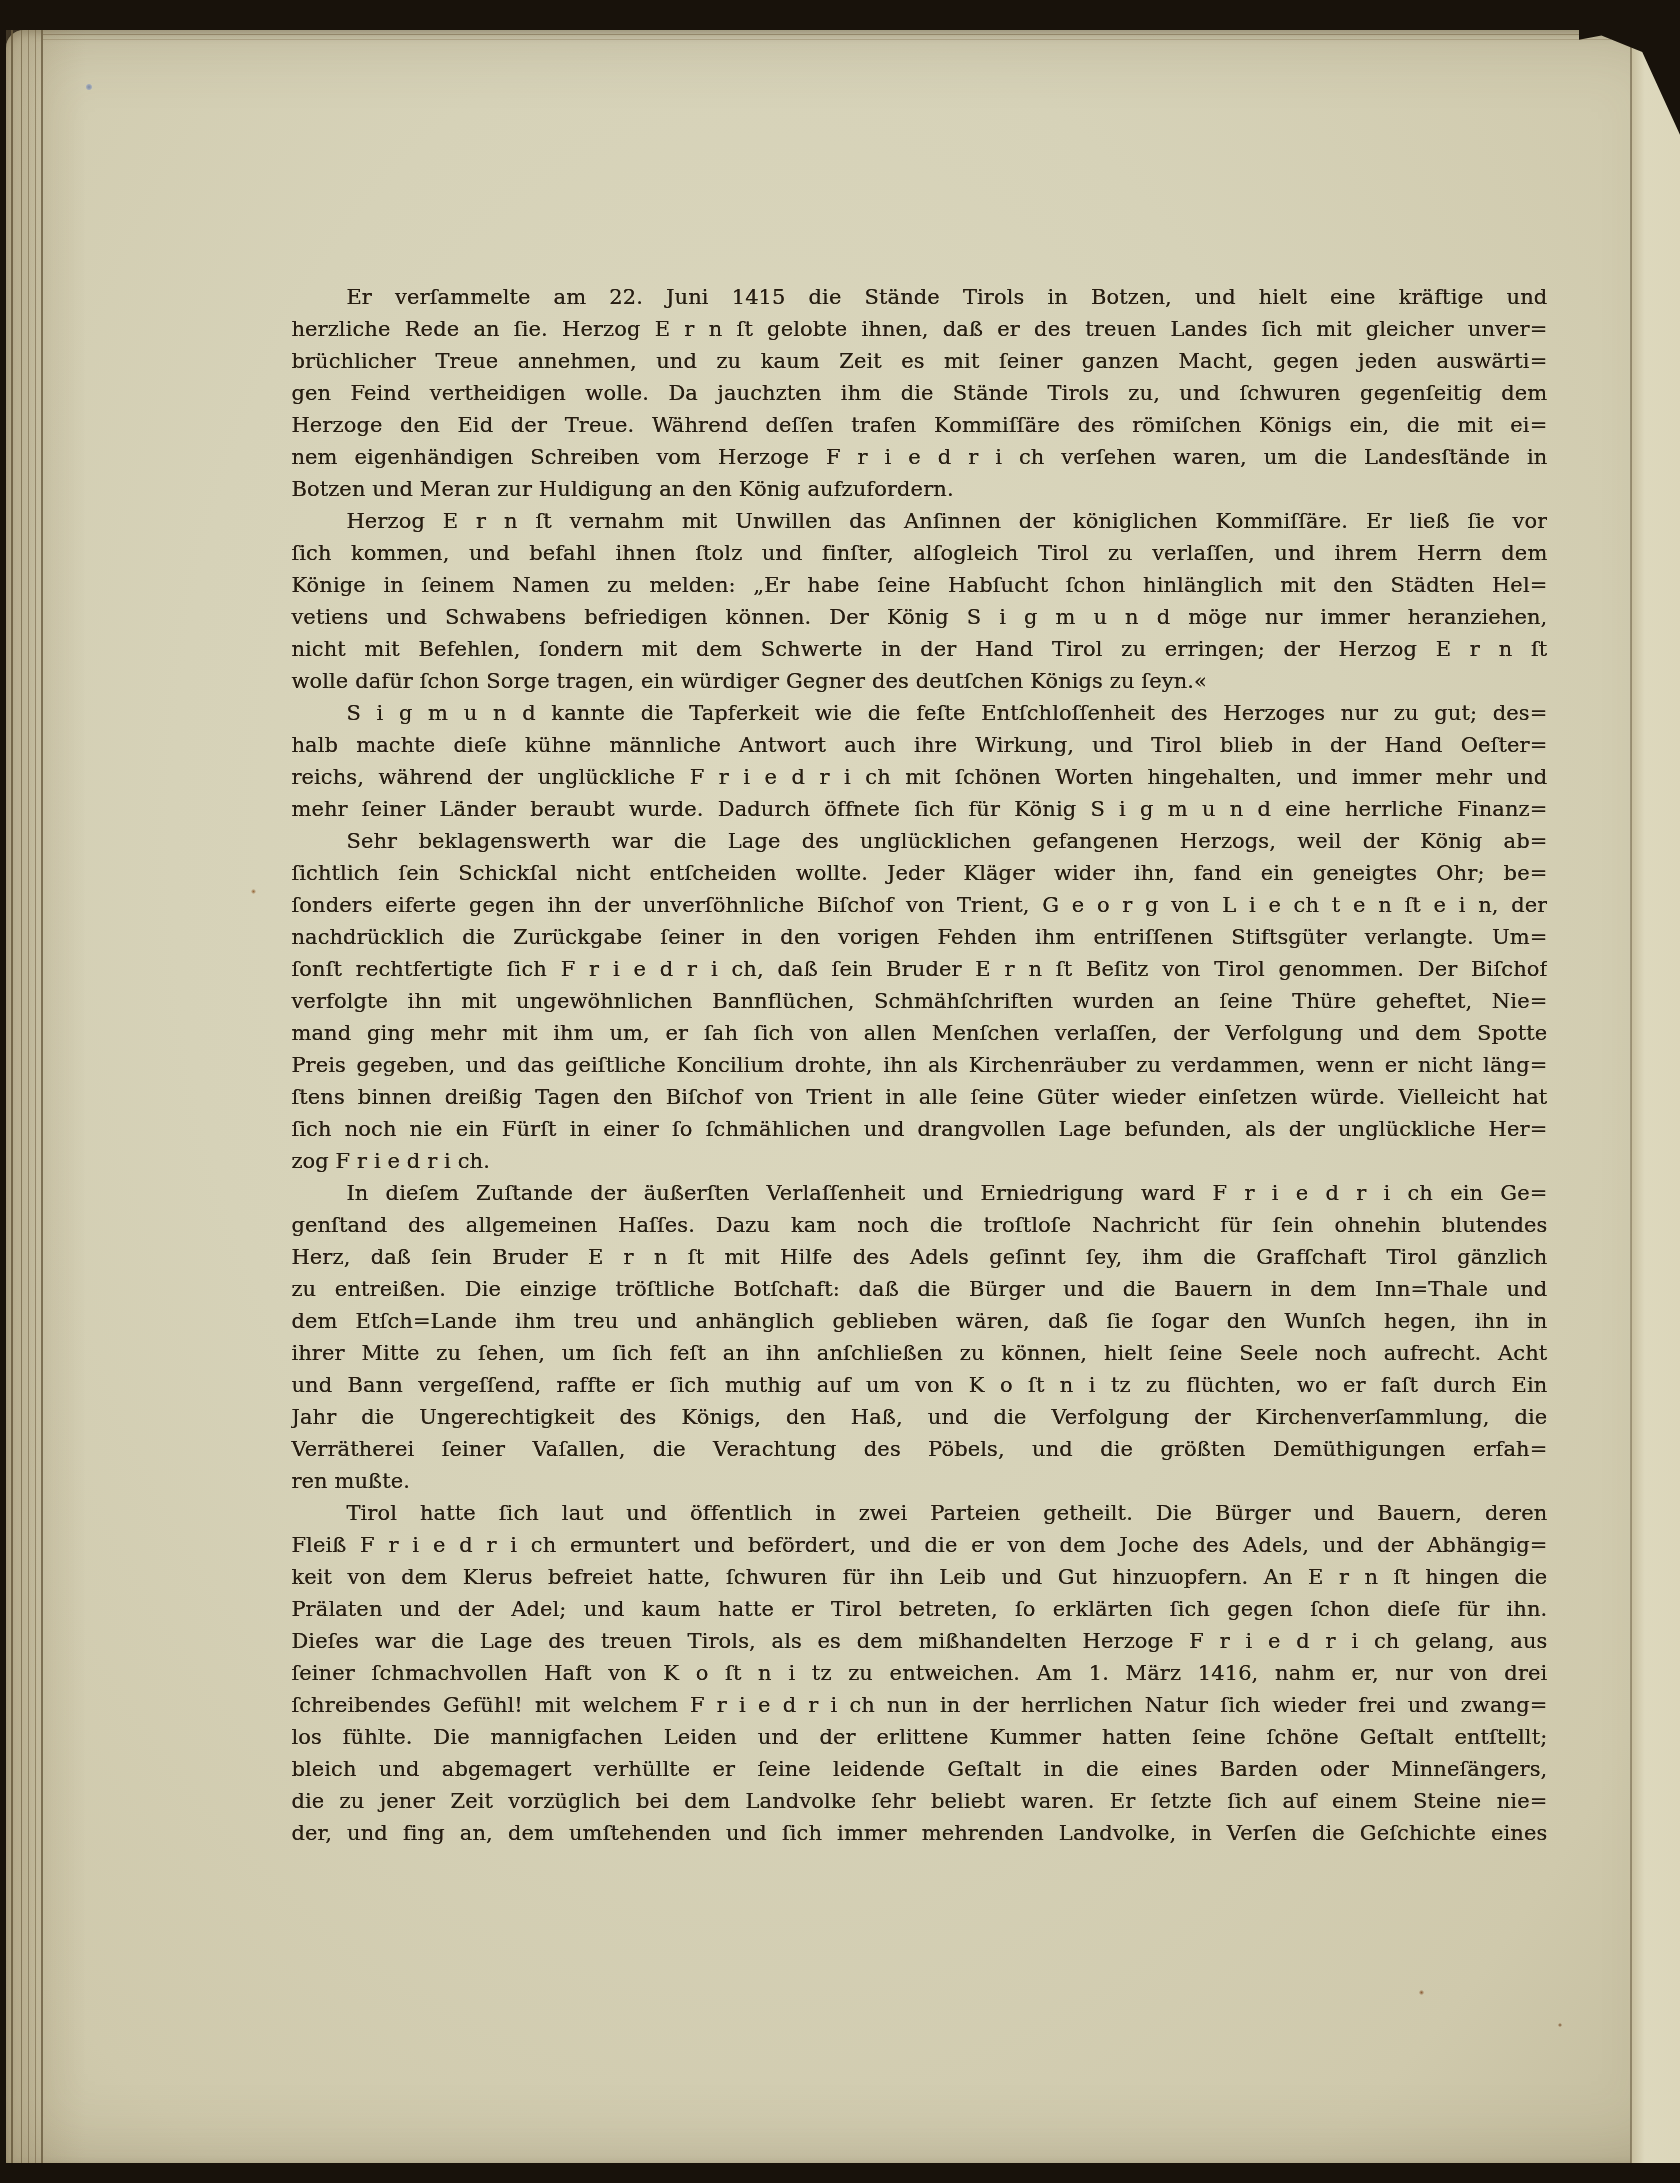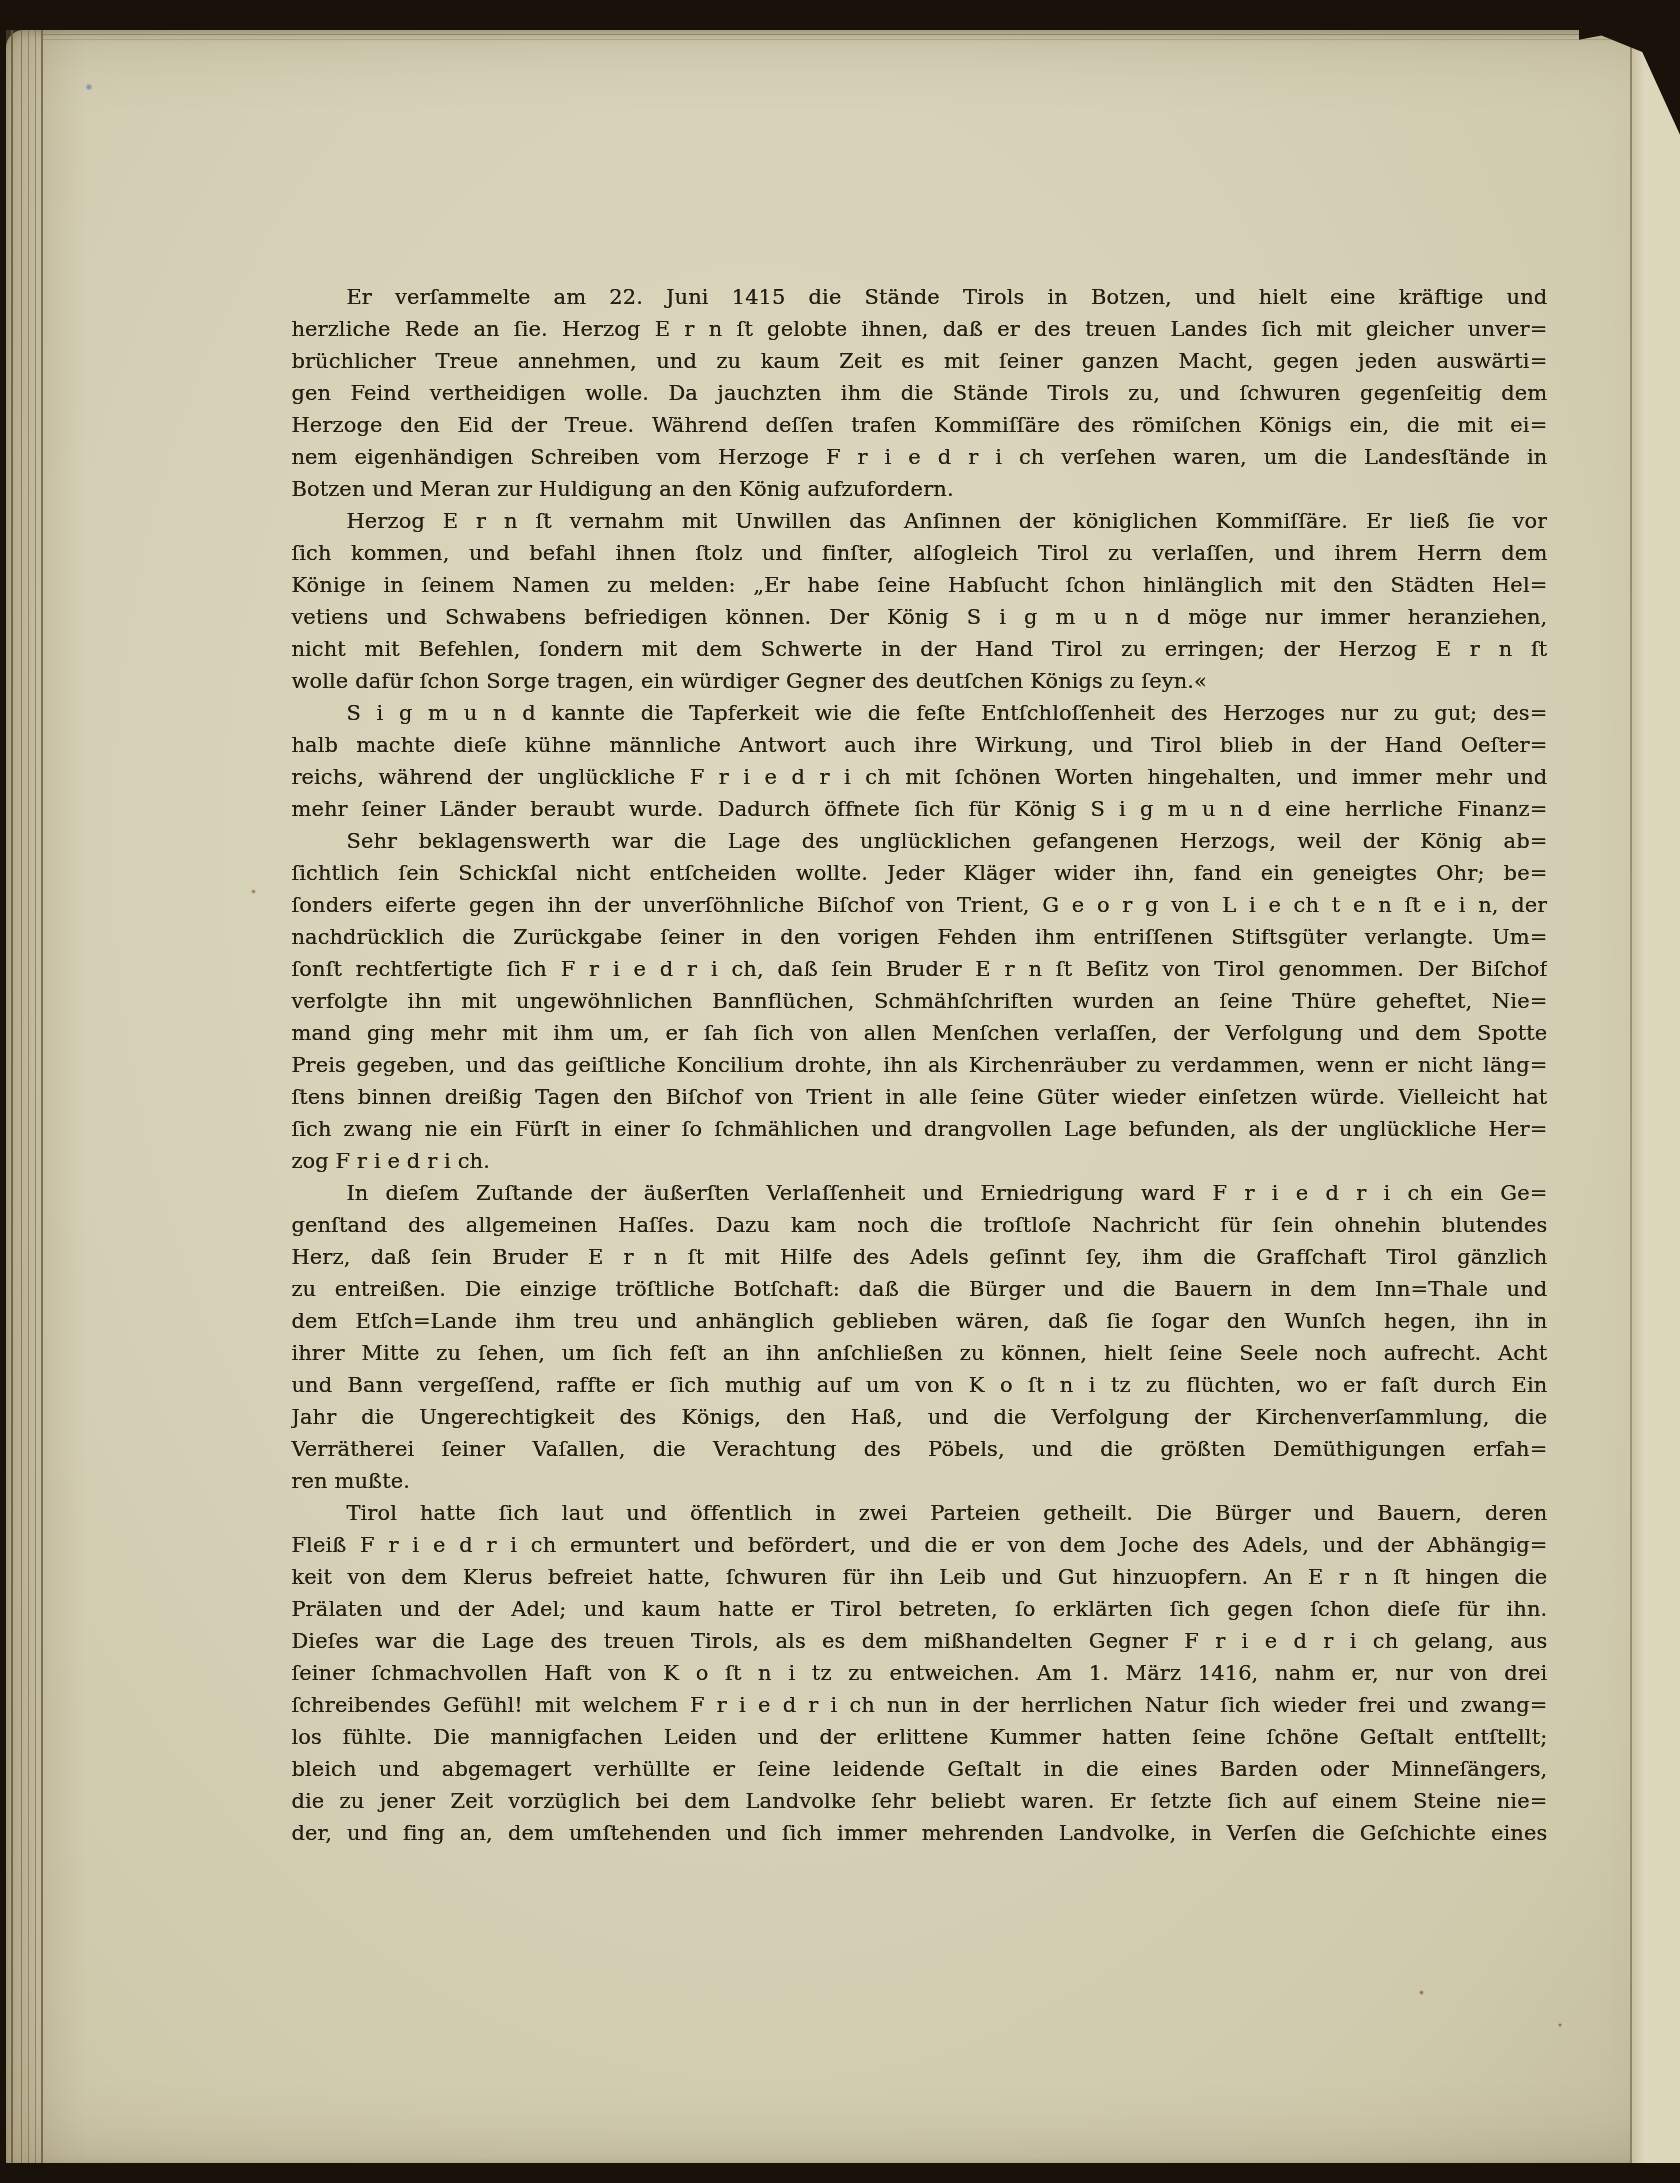--- a/index.html
+++ b/index.html
@@ -100,37 +100,37 @@
       <div class="line">mehr ſeiner Länder beraubt wurde. Dadurch öffnete ſich für König S i g m u n d eine herrliche Finanz=</div>
       <div class="line first">Sehr beklagenswerth war die Lage des unglücklichen gefangenen Herzogs, weil der König ab=</div>
       <div class="line">ſichtlich ſein Schickſal nicht entſcheiden wollte. Jeder Kläger wider ihn, fand ein geneigtes Ohr; be=</div>
       <div class="line">ſonders eiferte gegen ihn der unverſöhnliche Biſchof von Trient, G e o r g von L i e ch t e n ſt e i n, der</div>
       <div class="line">nachdrücklich die Zurückgabe ſeiner in den vorigen Fehden ihm entriſſenen Stiftsgüter verlangte. Um=</div>
       <div class="line">ſonſt rechtfertigte ſich F r i e d r i ch, daß ſein Bruder E r n ſt Beſitz von Tirol genommen. Der Biſchof</div>
       <div class="line">verfolgte ihn mit ungewöhnlichen Bannflüchen, Schmähſchriften wurden an ſeine Thüre geheftet, Nie=</div>
       <div class="line">mand ging mehr mit ihm um, er ſah ſich von allen Menſchen verlaſſen, der Verfolgung und dem Spotte</div>
       <div class="line">Preis gegeben, und das geiſtliche Koncilium drohte, ihn als Kirchenräuber zu verdammen, wenn er nicht läng=</div>
       <div class="line">ſtens binnen dreißig Tagen den Biſchof von Trient in alle ſeine Güter wieder einſetzen würde. Vielleicht hat</div>
-      <div class="line">ſich zwang nie ein Fürſt in einer ſo ſchmählichen und drangvollen Lage befunden, als der unglückliche Her=</div>
+      <div class="line">ſich noch nie ein Fürſt in einer ſo ſchmählichen und drangvollen Lage befunden, als der unglückliche Her=</div>
       <div class="line endline">zog F r i e d r i ch.</div>
       <div class="line first">In dieſem Zuſtande der äußerſten Verlaſſenheit und Erniedrigung ward F r i e d r i ch ein Ge=</div>
       <div class="line">genſtand des allgemeinen Haſſes. Dazu kam noch die troſtloſe Nachricht für ſein ohnehin blutendes</div>
       <div class="line">Herz, daß ſein Bruder E r n ſt mit Hilfe des Adels geſinnt ſey, ihm die Grafſchaft Tirol gänzlich</div>
       <div class="line">zu entreißen. Die einzige tröſtliche Botſchaft: daß die Bürger und die Bauern in dem Inn=Thale und</div>
       <div class="line">dem Etſch=Lande ihm treu und anhänglich geblieben wären, daß ſie ſogar den Wunſch hegen, ihn in</div>
       <div class="line">ihrer Mitte zu ſehen, um ſich feſt an ihn anſchließen zu können, hielt ſeine Seele noch aufrecht. Acht</div>
       <div class="line">und Bann vergeſſend, raffte er ſich muthig auf um von K o ſt n i tz zu flüchten, wo er faſt durch Ein</div>
       <div class="line">Jahr die Ungerechtigkeit des Königs, den Haß, und die Verfolgung der Kirchenverſammlung, die</div>
       <div class="line">Verrätherei ſeiner Vaſallen, die Verachtung des Pöbels, und die größten Demüthigungen erfah=</div>
       <div class="line endline">ren mußte.</div>
       <div class="line first">Tirol hatte ſich laut und öffentlich in zwei Parteien getheilt. Die Bürger und Bauern, deren</div>
       <div class="line">Fleiß F r i e d r i ch ermuntert und befördert, und die er von dem Joche des Adels, und der Abhängig=</div>
       <div class="line">keit von dem Klerus befreiet hatte, ſchwuren für ihn Leib und Gut hinzuopfern. An E r n ſt hingen die</div>
       <div class="line">Prälaten und der Adel; und kaum hatte er Tirol betreten, ſo erklärten ſich gegen ſchon dieſe für ihn.</div>
-      <div class="line">Dieſes war die Lage des treuen Tirols, als es dem mißhandelten Gegner F r i e d r i ch gelang, aus</div>
+      <div class="line">Dieſes war die Lage des treuen Tirols, als es dem mißhandelten Herzoge F r i e d r i ch gelang, aus</div>
       <div class="line">ſeiner ſchmachvollen Haft von K o ſt n i tz zu entweichen. Am 1. März 1416, nahm er, nur von drei</div>
       <div class="line">ſchreibendes Gefühl! mit welchem F r i e d r i ch nun in der herrlichen Natur ſich wieder frei und zwang=</div>
       <div class="line">los fühlte. Die mannigfachen Leiden und der erlittene Kummer hatten ſeine ſchöne Geſtalt entſtellt;</div>
       <div class="line">bleich und abgemagert verhüllte er ſeine leidende Geſtalt in die eines Barden oder Minneſängers,</div>
       <div class="line">die zu jener Zeit vorzüglich bei dem Landvolke ſehr beliebt waren. Er ſetzte ſich auf einem Steine nie=</div>
       <div class="line">der, und fing an, dem umſtehenden und ſich immer mehrenden Landvolke, in Verſen die Geſchichte eines</div>
     </div>
 </div>
 
 <div class="corner-black"></div>

